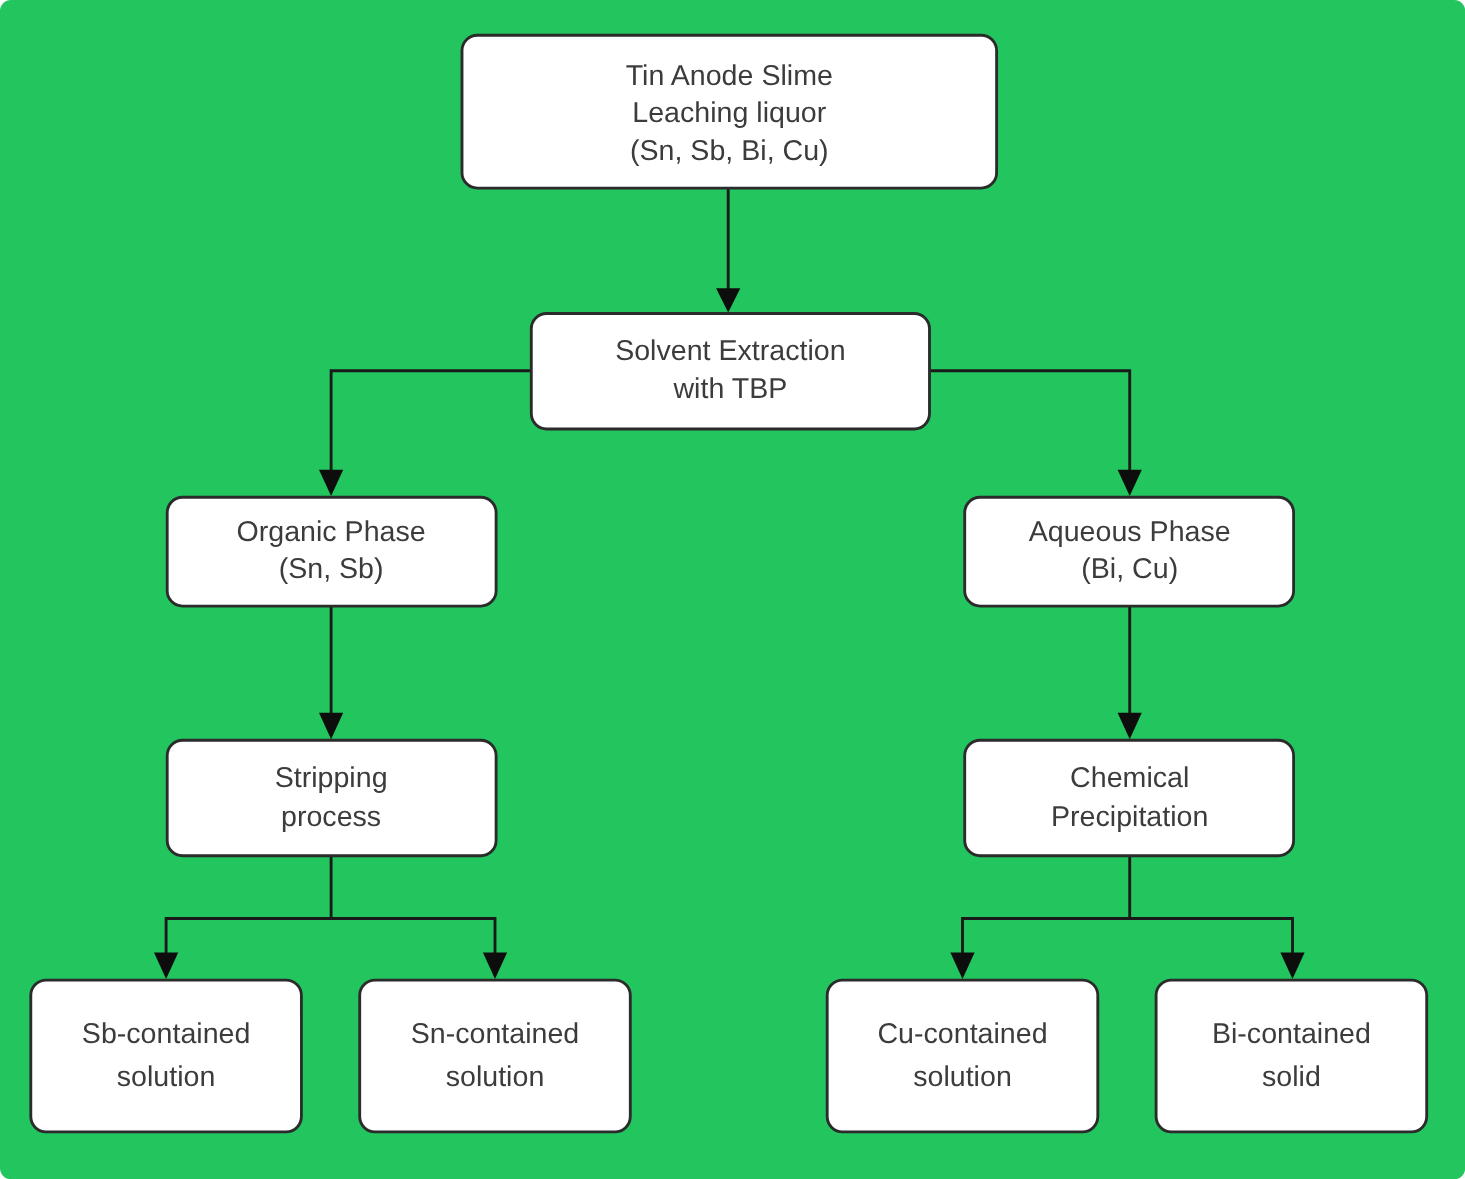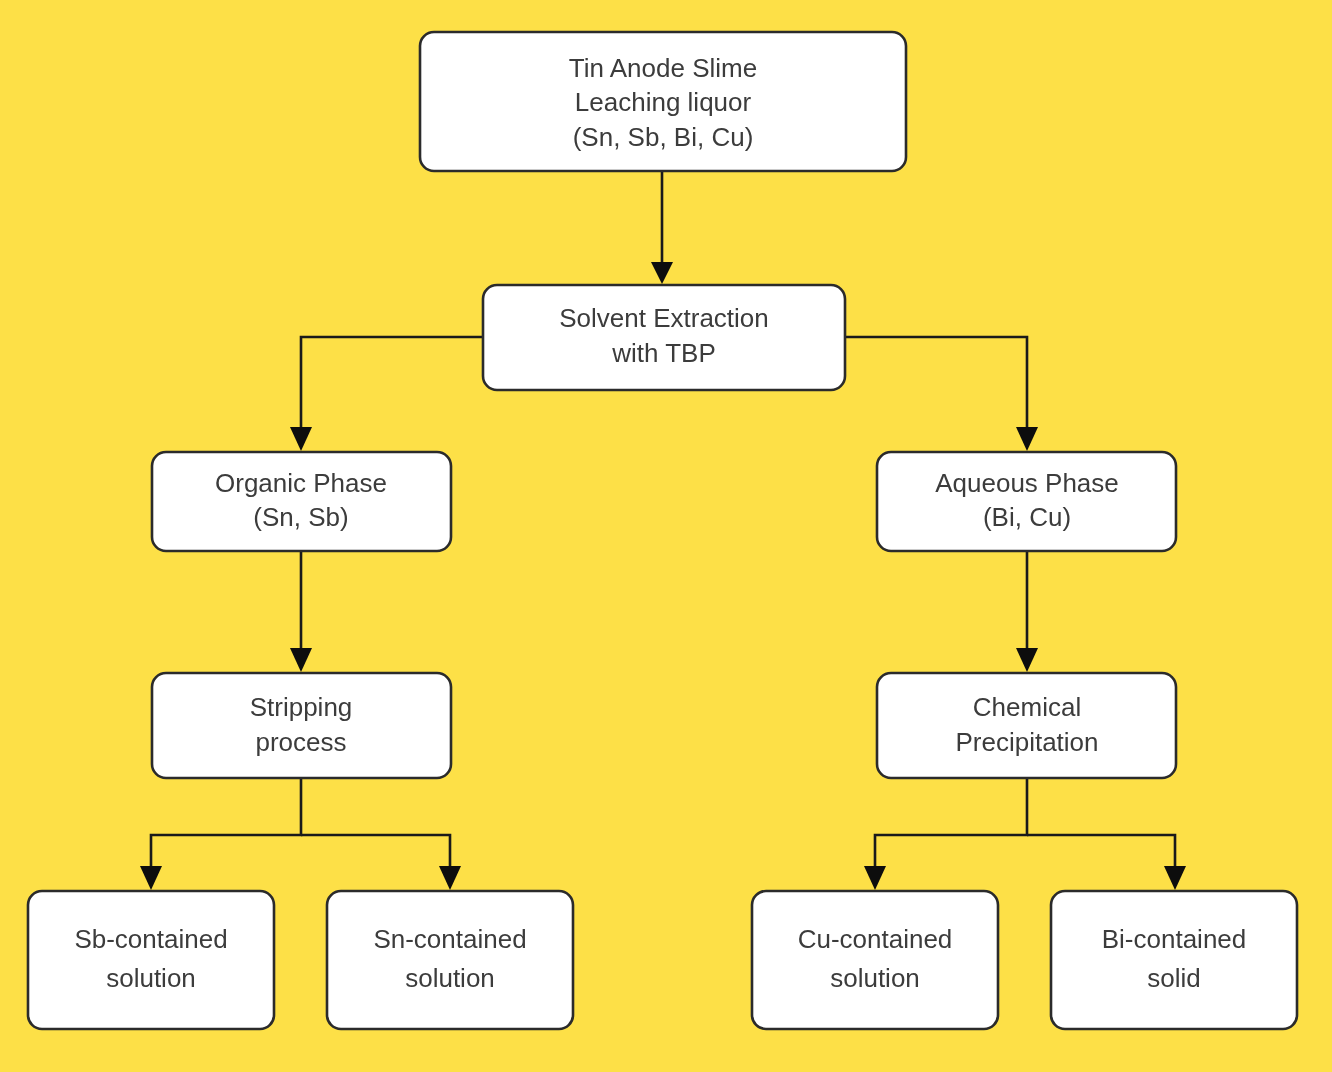--- a/index.html
+++ b/index.html
@@ -10,21 +10,22 @@
   body {
     width: 1332px;
     height: 1072px;
     font-family: "Liberation Sans", sans-serif;
     overflow: hidden;
   }
   #flowchart-root {
     position: relative;
     width: 1332px;
     height: 1072px;
-    background: #fde047;
+    background: #22c55e;
+    border-radius: 10px;
   }
   svg.diagram {
     display: block;
     width: 1332px;
     height: 1072px;
   }
   .node-rect {
     fill: #ffffff;
     stroke: #2b2b2b;
     stroke-width: 2.6;

